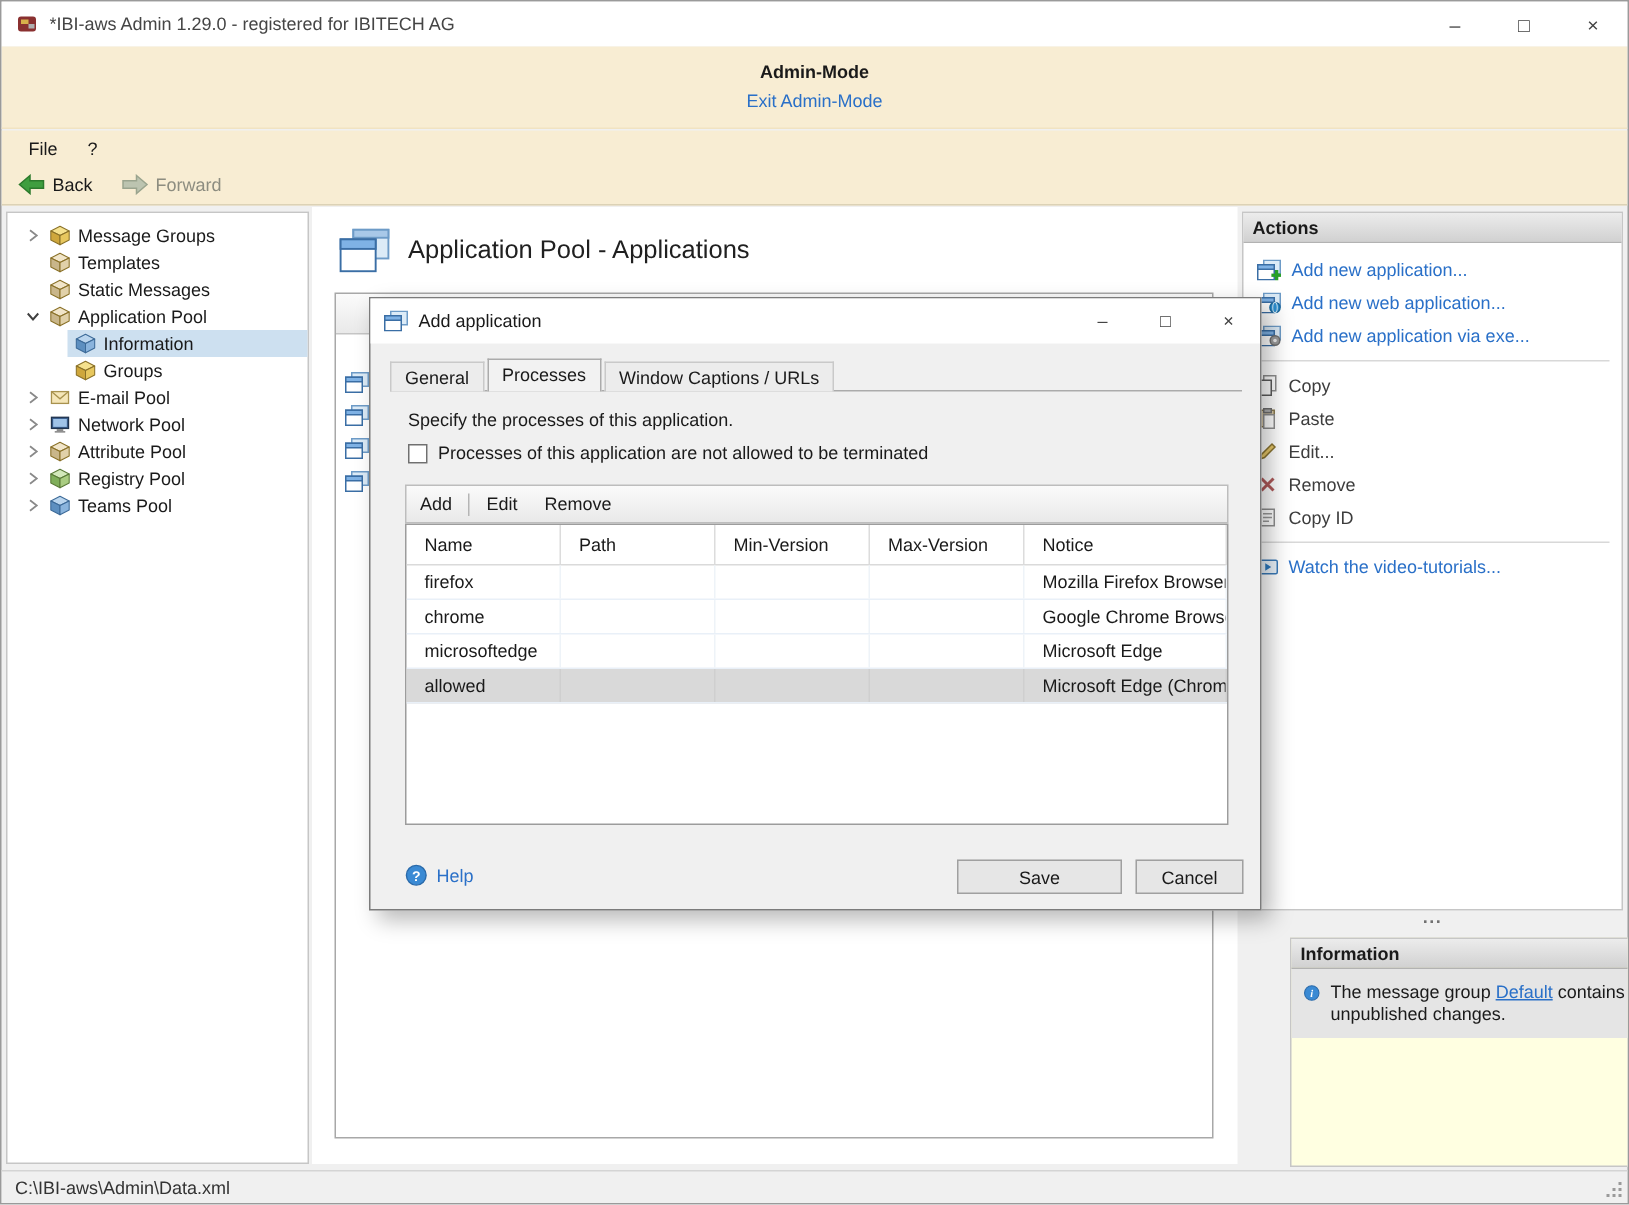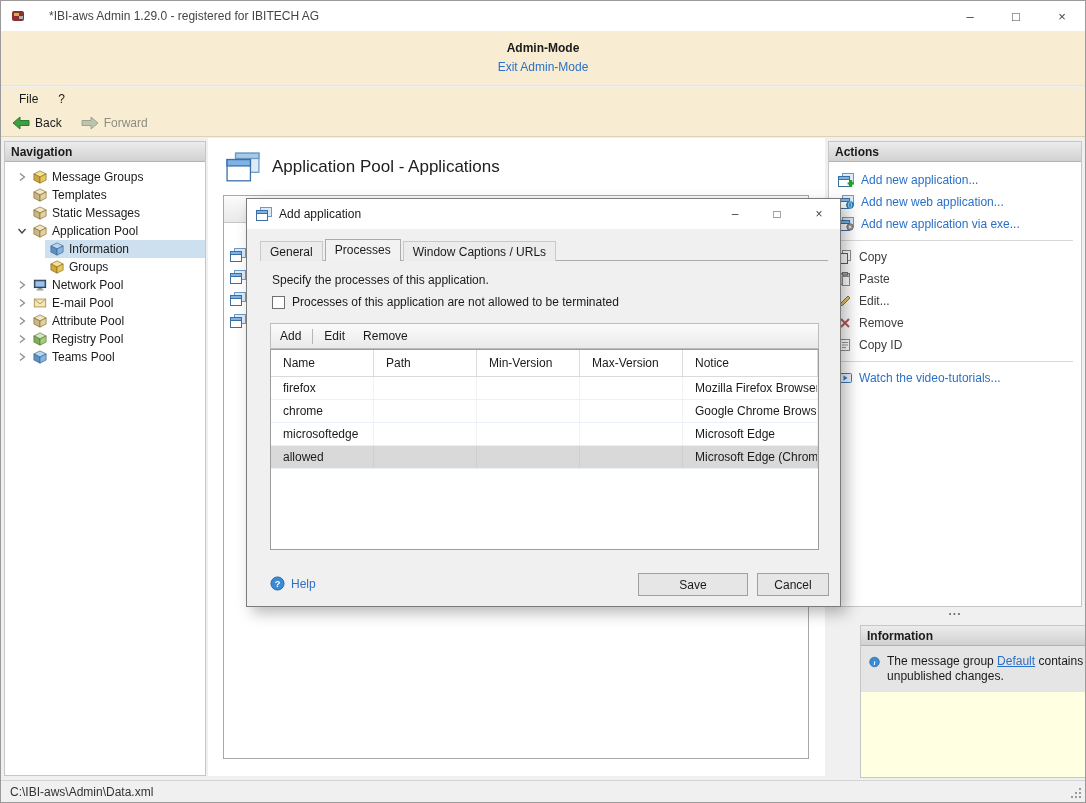--- a/index.html
+++ b/index.html
@@ -1,20 +1,20 @@
 <!DOCTYPE html>
 <html><head>
 <meta charset="utf-8">
 <style>
   html,body{margin:0;padding:0;background:#d8d8d8;}
   .win{position:relative;width:1086px;height:803px;background:#f0f0f0;border:1px solid #9a9a9a;
        box-sizing:border-box;font-family:"Liberation Sans",sans-serif;font-size:12px;color:#1a1a1a;overflow:hidden;}
 
   
-  .titlebar{position:absolute;left:0;top:0;width:100%;height:30px;background:#fff;display:flex;align-items:center;gap:23px;padding-left:9px;box-sizing:border-box;}
+  .titlebar{position:absolute;left:0;top:0;width:100%;height:30px;background:#fff;display:flex;align-items:center;gap:7px;padding-left:9px;box-sizing:border-box;}
   .t-text{color:#454545;}
   .win-controls{margin-left:auto;display:flex;height:100%;}
   .win-btn{width:46px;height:100%;display:flex;align-items:center;justify-content:center;color:#444;font-size:13px;cursor:default;}
 
   
   .banner{position:absolute;left:0;top:30px;width:100%;height:55px;background:#f8edd3;text-align:center;box-sizing:border-box;border-bottom:1px solid #f1e3c2;}
   .banner-title{font-weight:700;margin-top:10px;}
   .banner-link{color:#2a70c8;margin-top:5px;display:inline-block;cursor:pointer;}
   .menubar{position:absolute;left:0;top:86px;width:100%;height:23px;background:#f8edd3;display:flex;align-items:center;padding-left:8px;box-sizing:border-box;}
   .menu-item{padding:0 10px;height:100%;display:flex;align-items:center;}
@@ -136,21 +136,20 @@
     </div>
     <div class="tool-btn disabled">
       <svg width="18" height="14" viewBox="0 0 18 14">
         <path d="M10 1 L17 7 L10 13 L10 9.5 L1 9.5 L1 4.5 L10 4.5 Z" fill="#bcc4b0" stroke="#9aa48e"></path>
       </svg>
       <span>Forward</span>
     </div>
   </div>
 
   <div class="side">
-    <div class="phead">Navigation</div>
     <div class="tree">
 
       <div class="titem">
         <span class="chev">
             <svg width="10" height="10" viewBox="0 0 10 10">
               <polyline points="3,1.5 7.5,5 3,8.5" fill="none" stroke="#8a8a8a" stroke-width="1.2"></polyline>
             </svg>
           </span>
         <span class="ticon">
             <svg class="cube gold" width="14" height="14" viewBox="0 0 16 16">
@@ -219,52 +218,52 @@
 
       <div class="titem child">
         <span class="ticon">
             <svg class="cube gold" width="14" height="14" viewBox="0 0 16 16">
               <polygon class="f1" points="8,1 15,4.5 8,8 1,4.5"></polygon>
               <polygon class="f2" points="1,4.5 8,8 8,15 1,11.5"></polygon>
               <polygon class="f3" points="15,4.5 8,8 8,15 15,11.5"></polygon>
             </svg>
           </span>
         <span>Groups</span>
+      </div>
+
+      <div class="titem">
+        <span class="chev">
+            <svg width="10" height="10" viewBox="0 0 10 10">
+              <polyline points="3,1.5 7.5,5 3,8.5" fill="none" stroke="#8a8a8a" stroke-width="1.2"></polyline>
+            </svg>
+          </span>
+        <span class="ticon">
+            <svg width="14" height="14" viewBox="0 0 16 16">
+              <rect x="1.5" y="3.5" width="13" height="9" fill="#f5e6b8" stroke="#a8924e"></rect>
+              <polyline points="1.5,3.5 8,9 14.5,3.5" fill="none" stroke="#a8924e"></polyline>
+            </svg>
+          </span>
+        <span>E-mail Pool</span>
       </div>
 
       <div class="titem">
         <span class="chev">
             <svg width="10" height="10" viewBox="0 0 10 10">
               <polyline points="3,1.5 7.5,5 3,8.5" fill="none" stroke="#8a8a8a" stroke-width="1.2"></polyline>
             </svg>
           </span>
         <span class="ticon">
             <svg width="14" height="14" viewBox="0 0 16 16">
               <rect x="1.5" y="2.5" width="13" height="8.5" fill="#3a5f8f" stroke="#20344e"></rect>
               <rect x="2.8" y="3.8" width="10.4" height="6" fill="#9fc3e8"></rect>
               <rect x="5.5" y="11.5" width="5" height="1.5" fill="#8a8a8a"></rect>
               <rect x="4" y="13" width="8" height="1.2" fill="#8a8a8a"></rect>
             </svg>
           </span>
         <span>Network Pool</span>
-      </div>
-
-      <div class="titem">
-        <span class="chev">
-            <svg width="10" height="10" viewBox="0 0 10 10">
-              <polyline points="3,1.5 7.5,5 3,8.5" fill="none" stroke="#8a8a8a" stroke-width="1.2"></polyline>
-            </svg>
-          </span>
-        <span class="ticon">
-            <svg width="14" height="14" viewBox="0 0 16 16">
-              <rect x="1.5" y="3.5" width="13" height="9" fill="#f5e6b8" stroke="#a8924e"></rect>
-              <polyline points="1.5,3.5 8,9 14.5,3.5" fill="none" stroke="#a8924e"></polyline>
-            </svg>
-          </span>
-        <span>E-mail Pool</span>
       </div>
 
       <div class="titem">
         <span class="chev">
             <svg width="10" height="10" viewBox="0 0 10 10">
               <polyline points="3,1.5 7.5,5 3,8.5" fill="none" stroke="#8a8a8a" stroke-width="1.2"></polyline>
             </svg>
           </span>
         <span class="ticon">
             <svg class="cube tan" width="14" height="14" viewBox="0 0 16 16">

